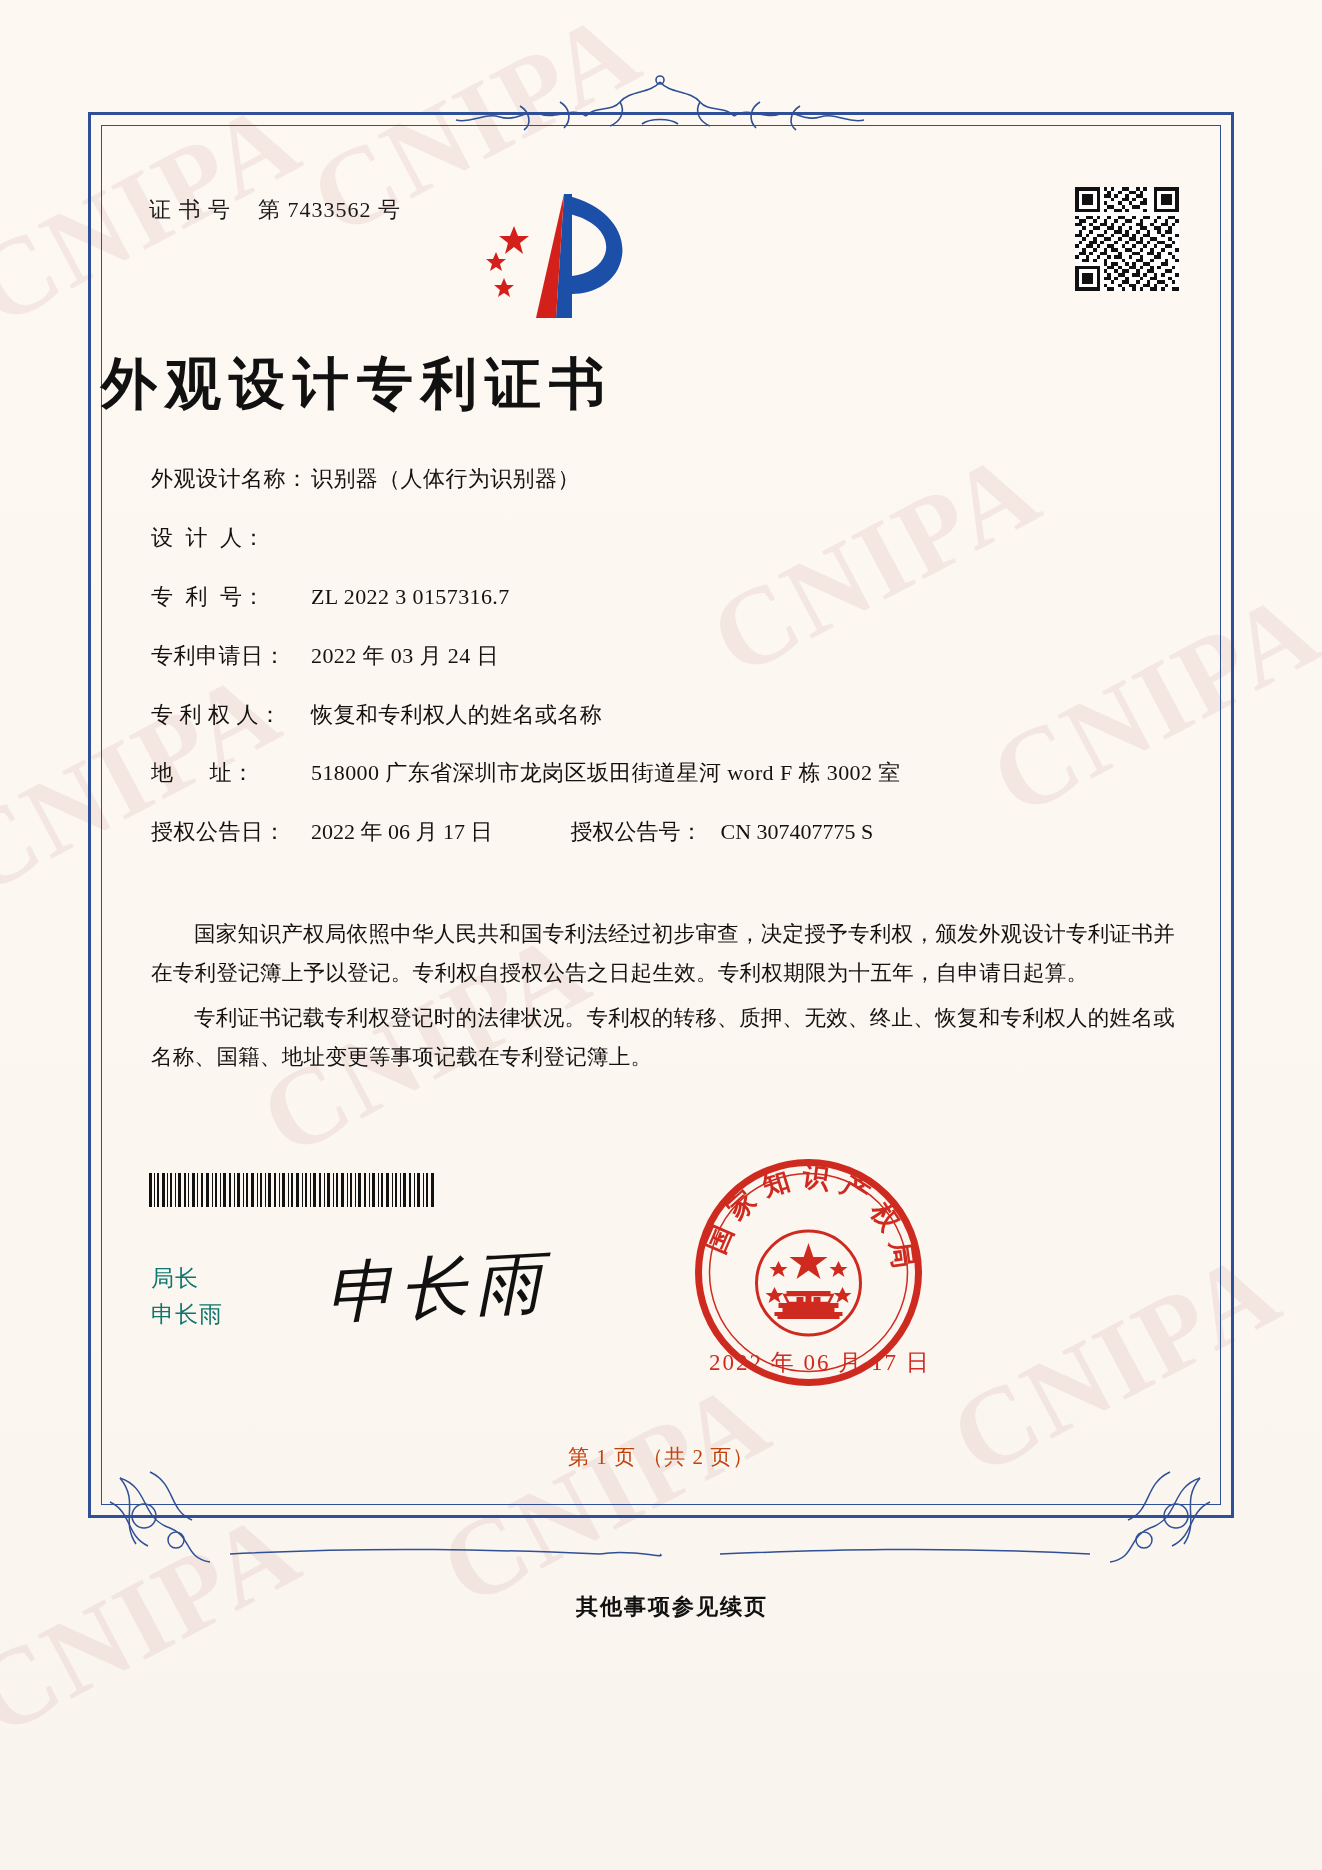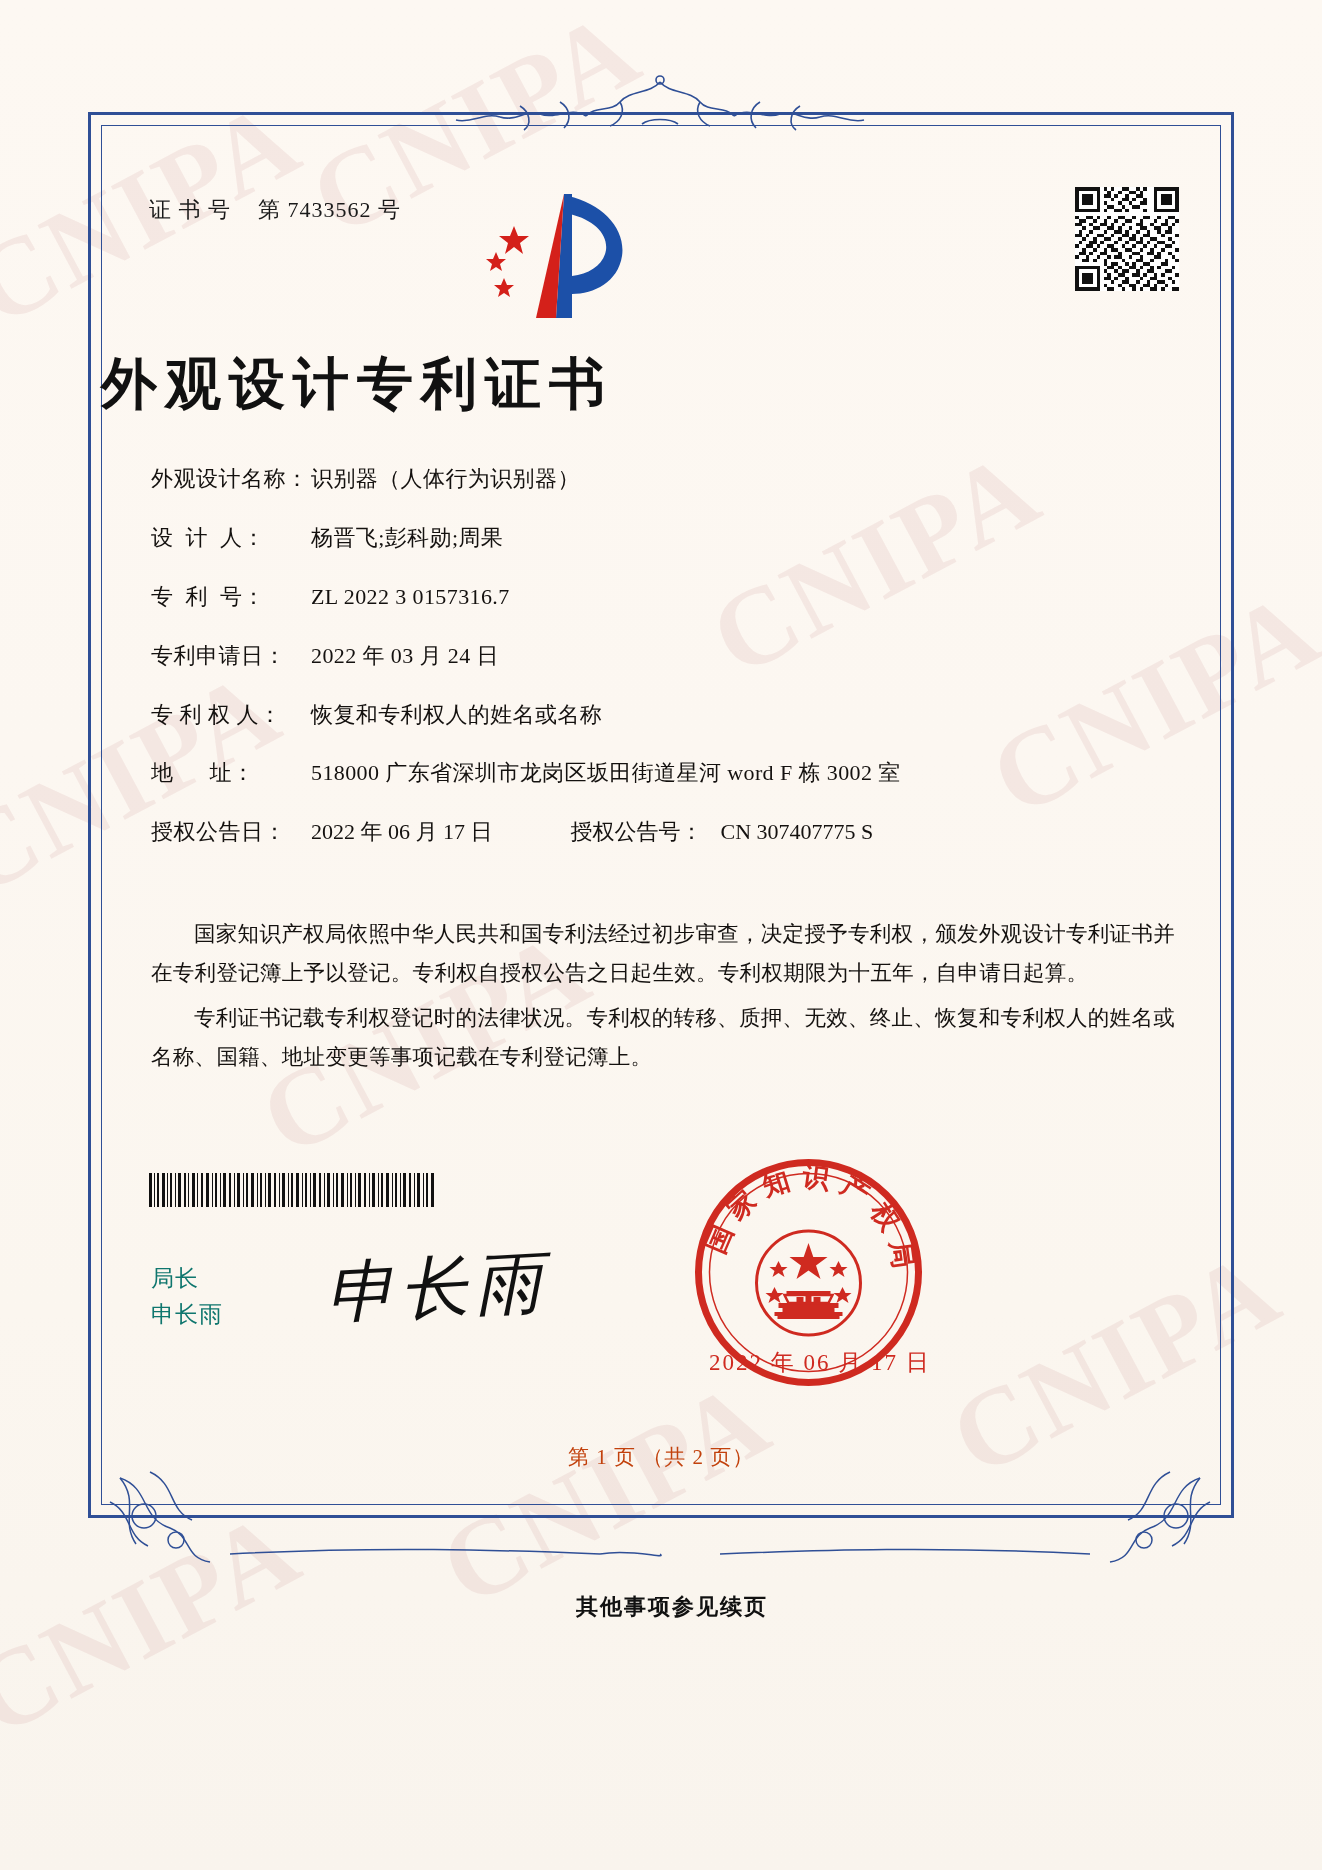--- a/index.html
+++ b/index.html
@@ -547,21 +547,20 @@
 
     <div class="fields">
 
       <div class="field-row">
         <div class="field-label">外观设计名称：</div>
         <div class="field-value">识别器（人体行为识别器）</div>
       </div>
 
       <div class="field-row">
         <div class="field-label">设  计  人：</div>
-        <div class="field-value">杨晋飞;彭科勋;周果</div>
       </div>
 
       <div class="field-row">
         <div class="field-label">专  利  号：</div>
         <div class="field-value">ZL 2022 3 0157316.7</div>
       </div>
 
       <div class="field-row">
         <div class="field-label">专利申请日：</div>
         <div class="field-value">2022 年 03 月 24 日</div>

